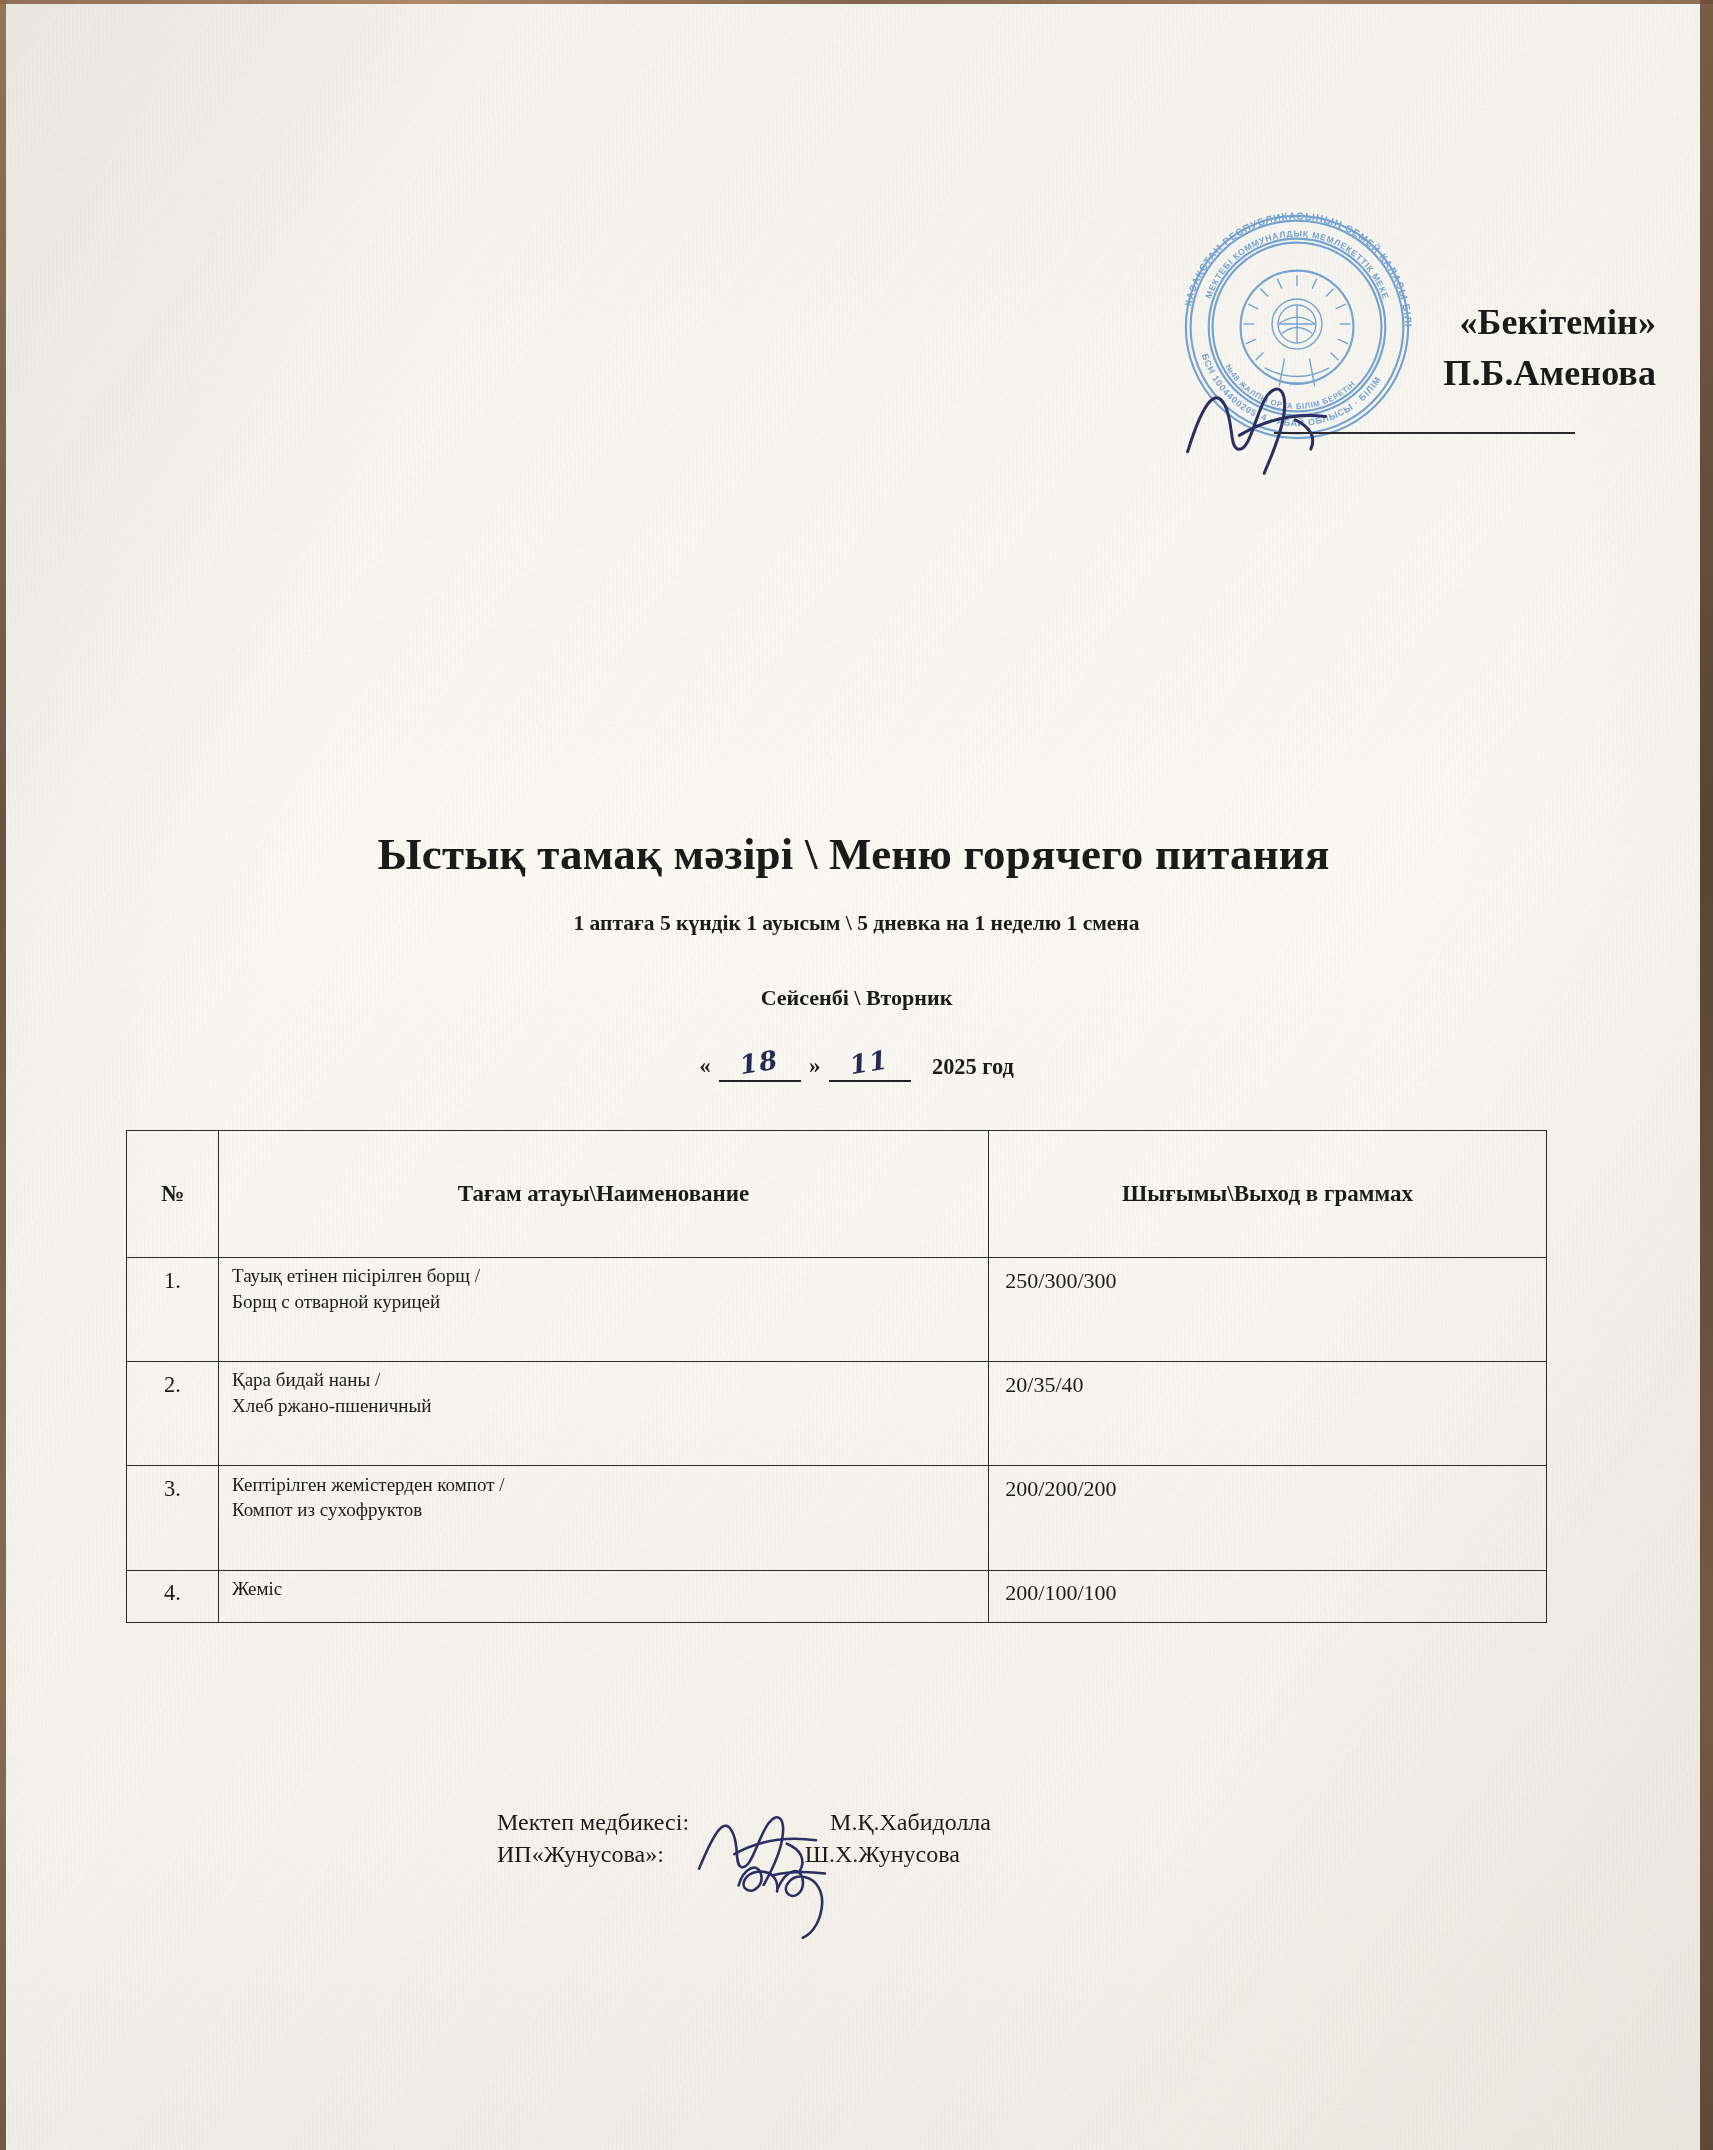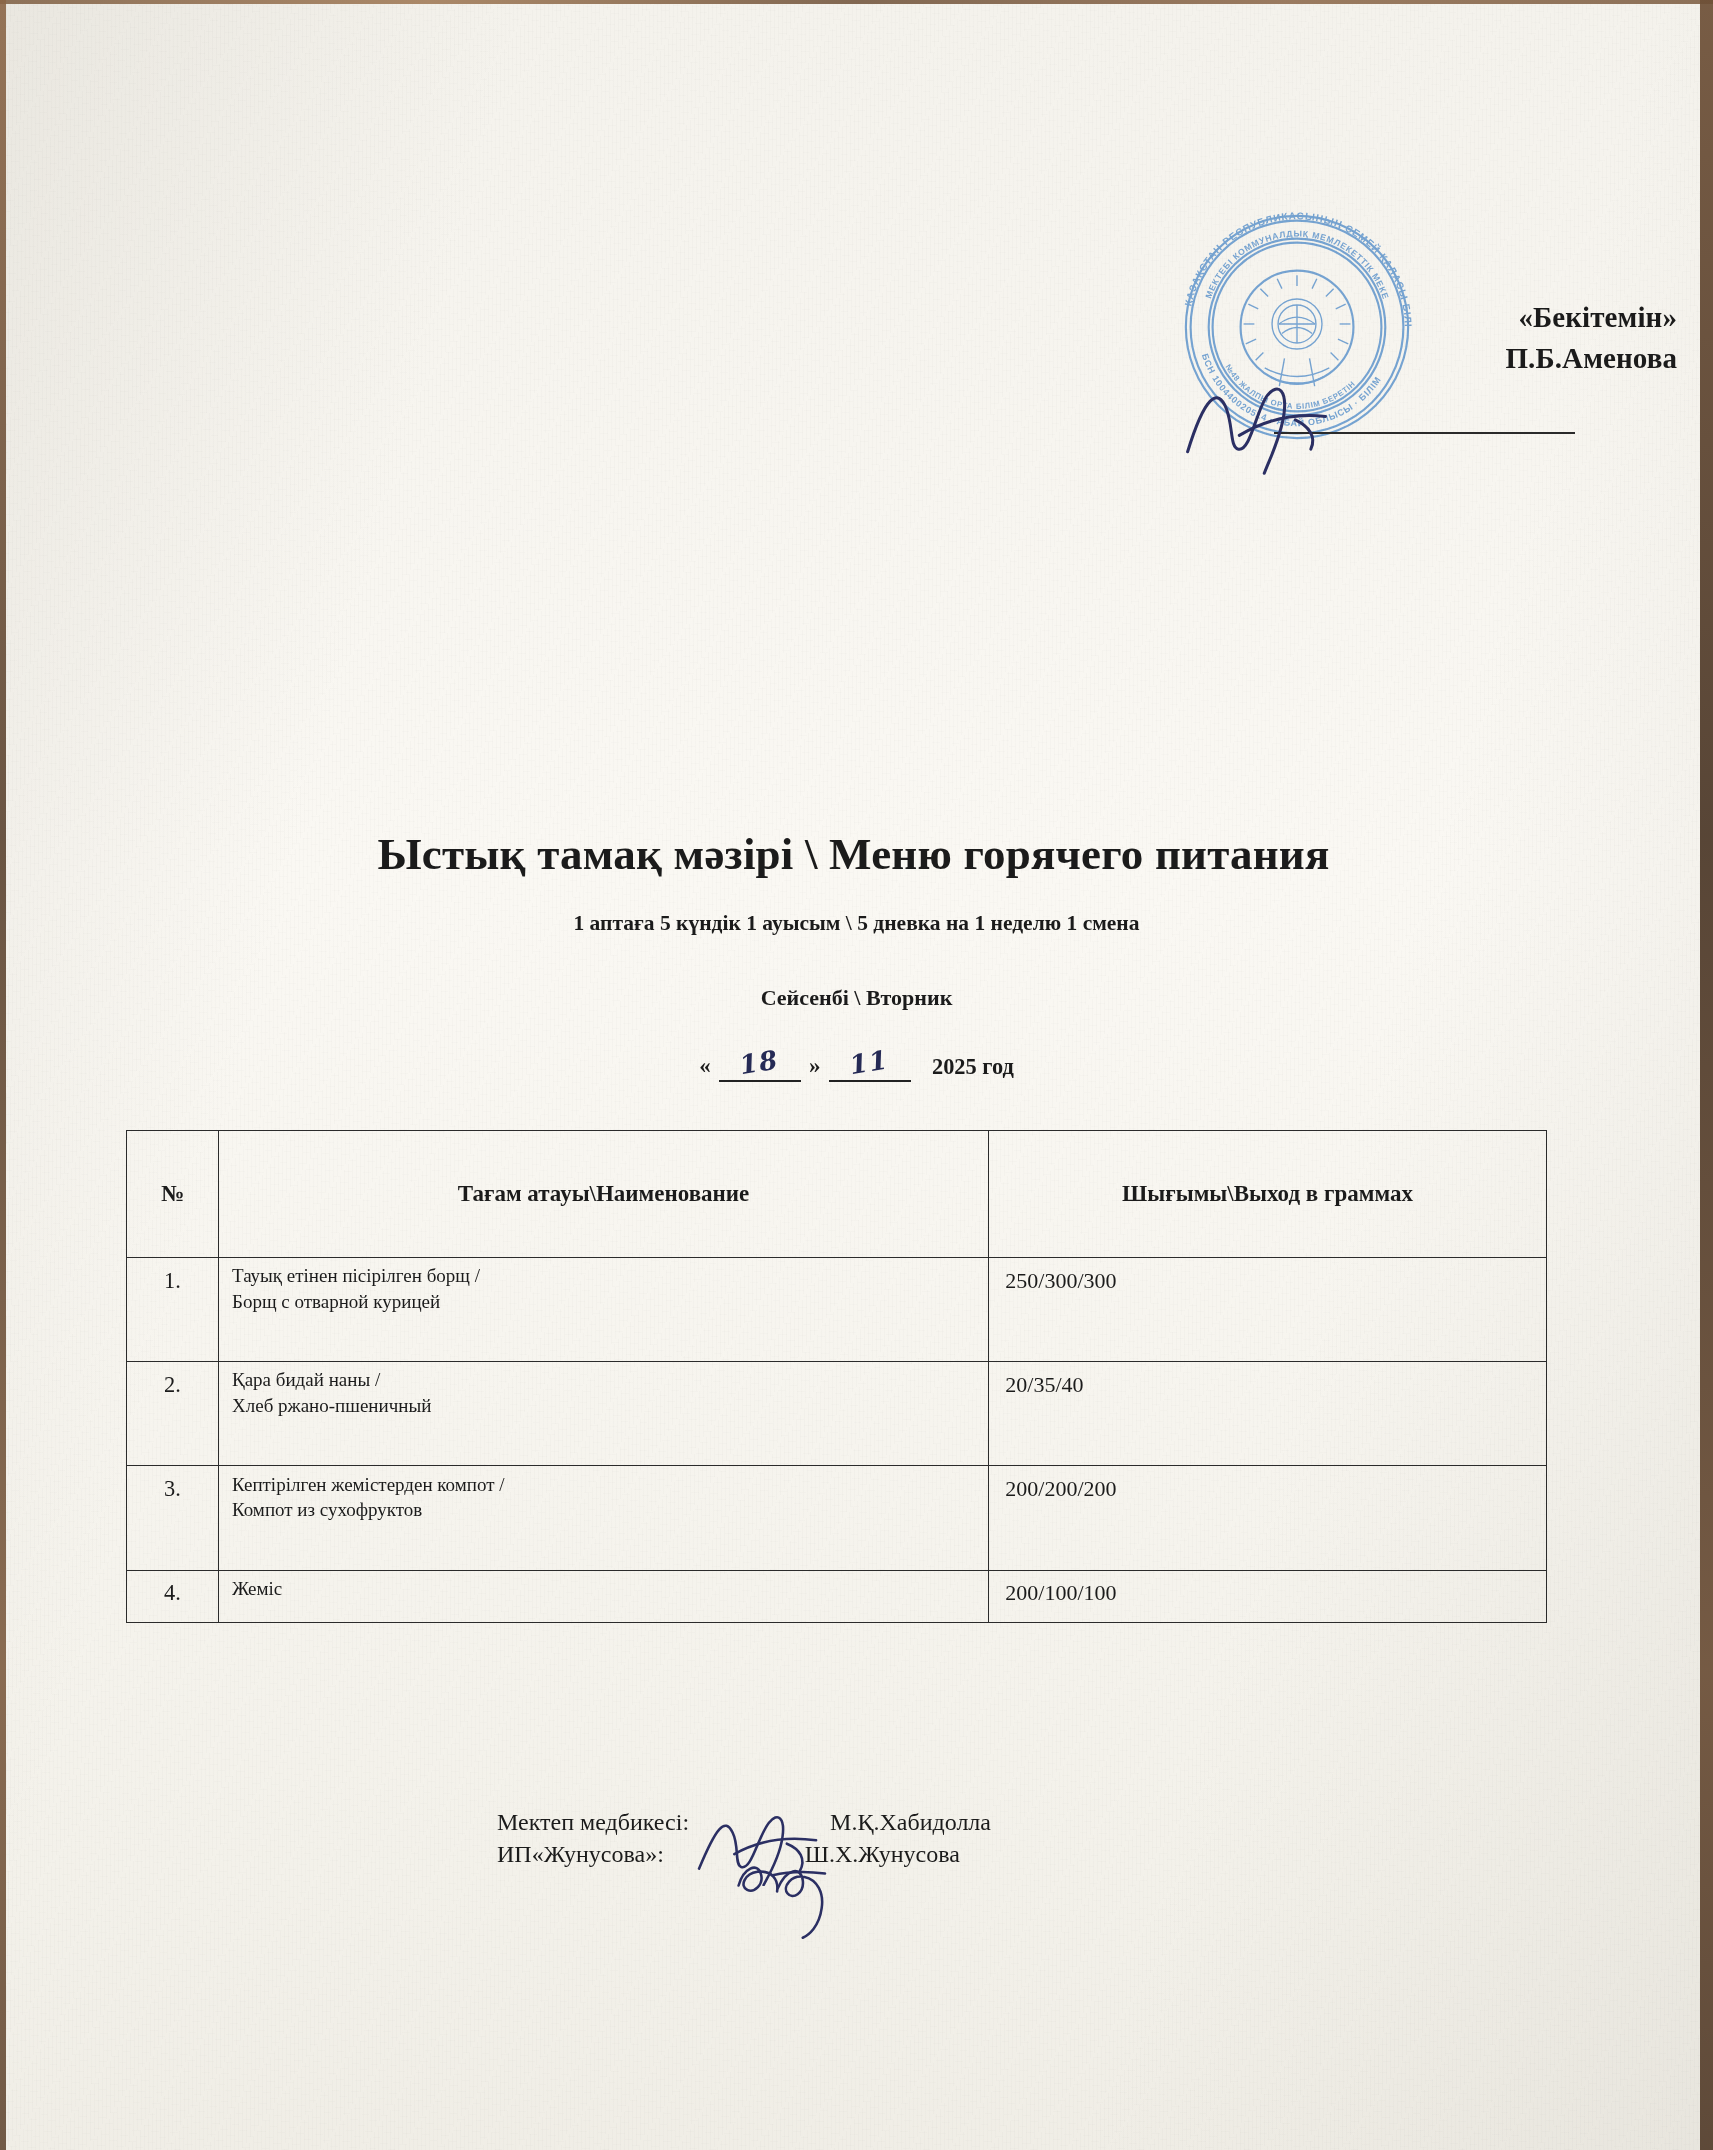--- a/index.html
+++ b/index.html
@@ -46,26 +46,26 @@
     position: absolute; left: 6px; top: 4.3px; right: 13px; bottom: 13px;
     background-image:
       repeating-linear-gradient(91deg, rgba(0,0,0,.014) 0 0.9px, rgba(255,255,255,0) 0.9px 3.9px),
       repeating-linear-gradient(3deg, rgba(0,0,0,.010) 0 0.4px, rgba(255,255,255,0) 0.4px 5.6px);
     pointer-events: none;
   }
 
   
   .approval {
     position: absolute;
-    right: 36px;
+    right: 57px;
     top: 297px;
     width: 572px;
     text-align: right;
     font-weight: bold;
-    font-size: 29px;
+    font-size: 36px;
     line-height: 1.42;
     letter-spacing: 0.1px;
     z-index: 6;
   }
   .approval .ln1 { display: block; }
   .approval .ln2 { display: block; white-space: nowrap; }
   .approval .ln3 { display: block; }
   .approval-rule {
     position: absolute;
     right: 138px;

